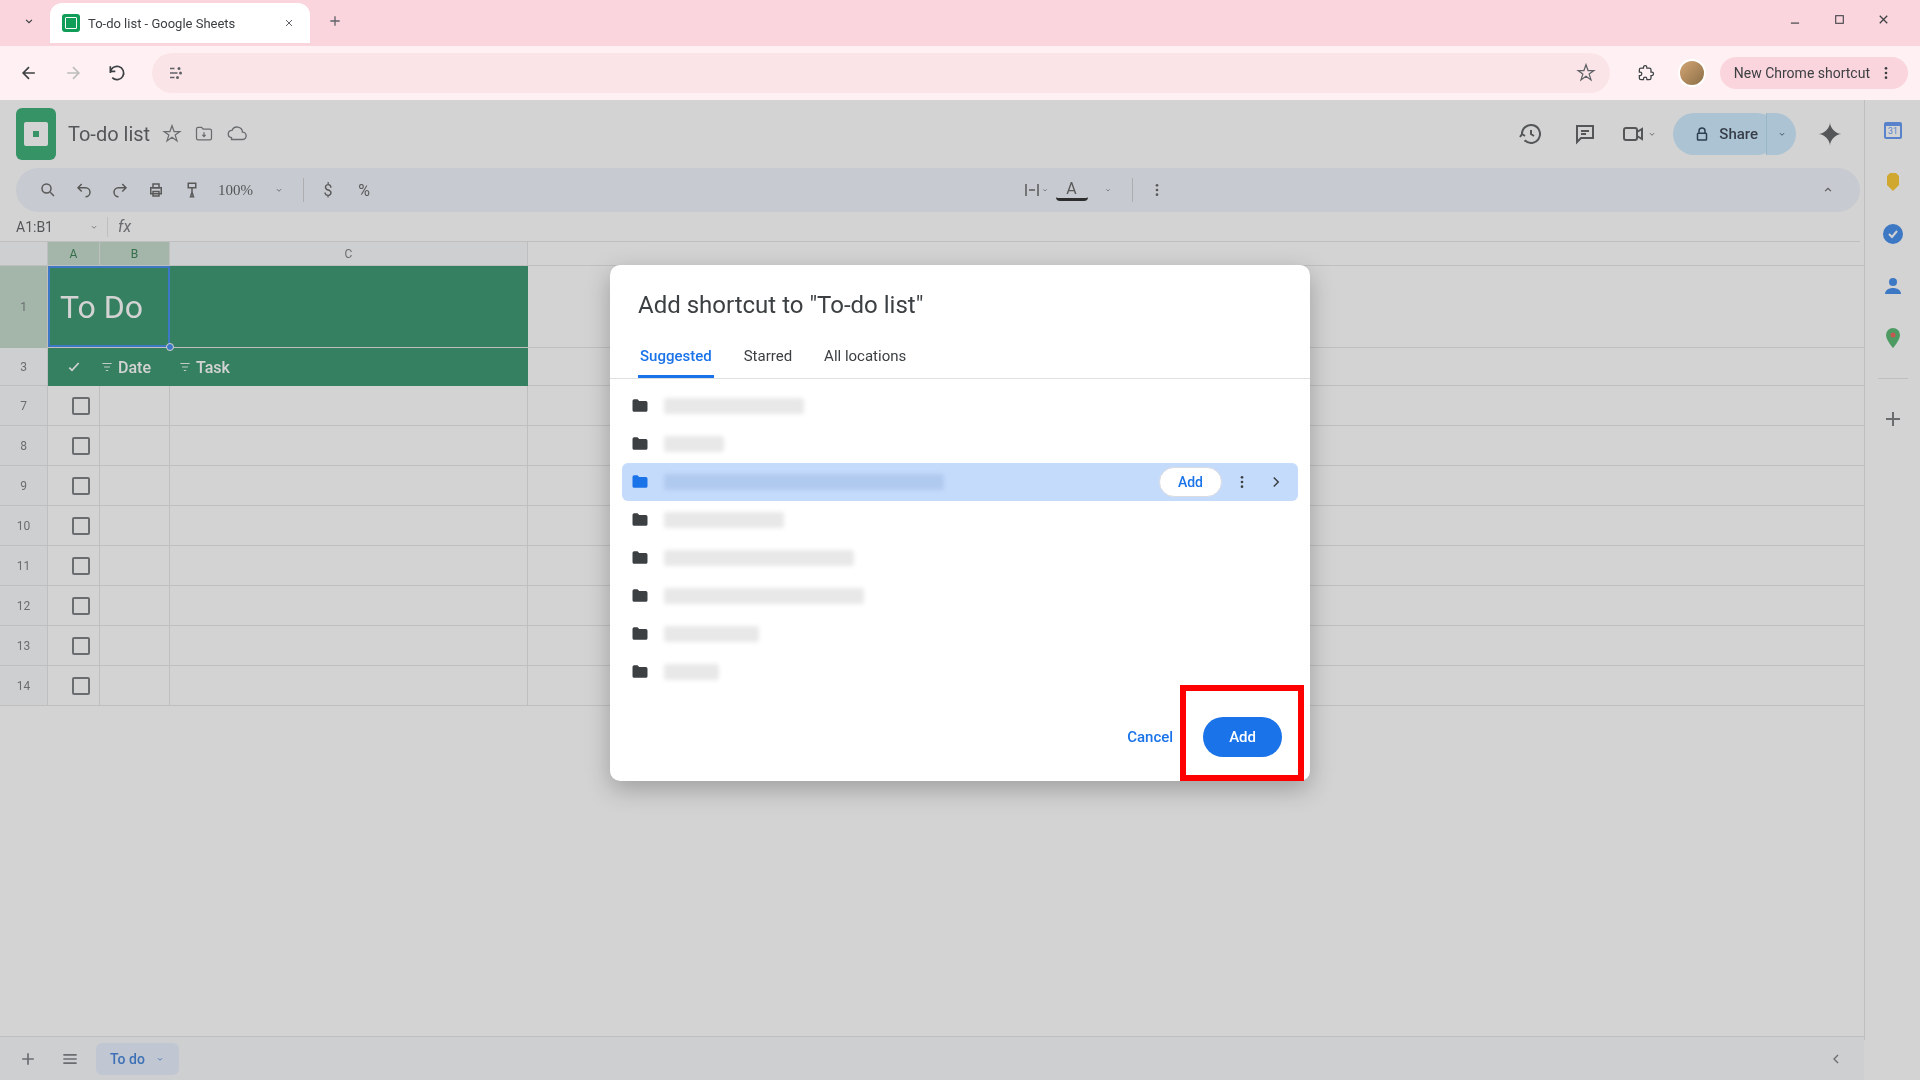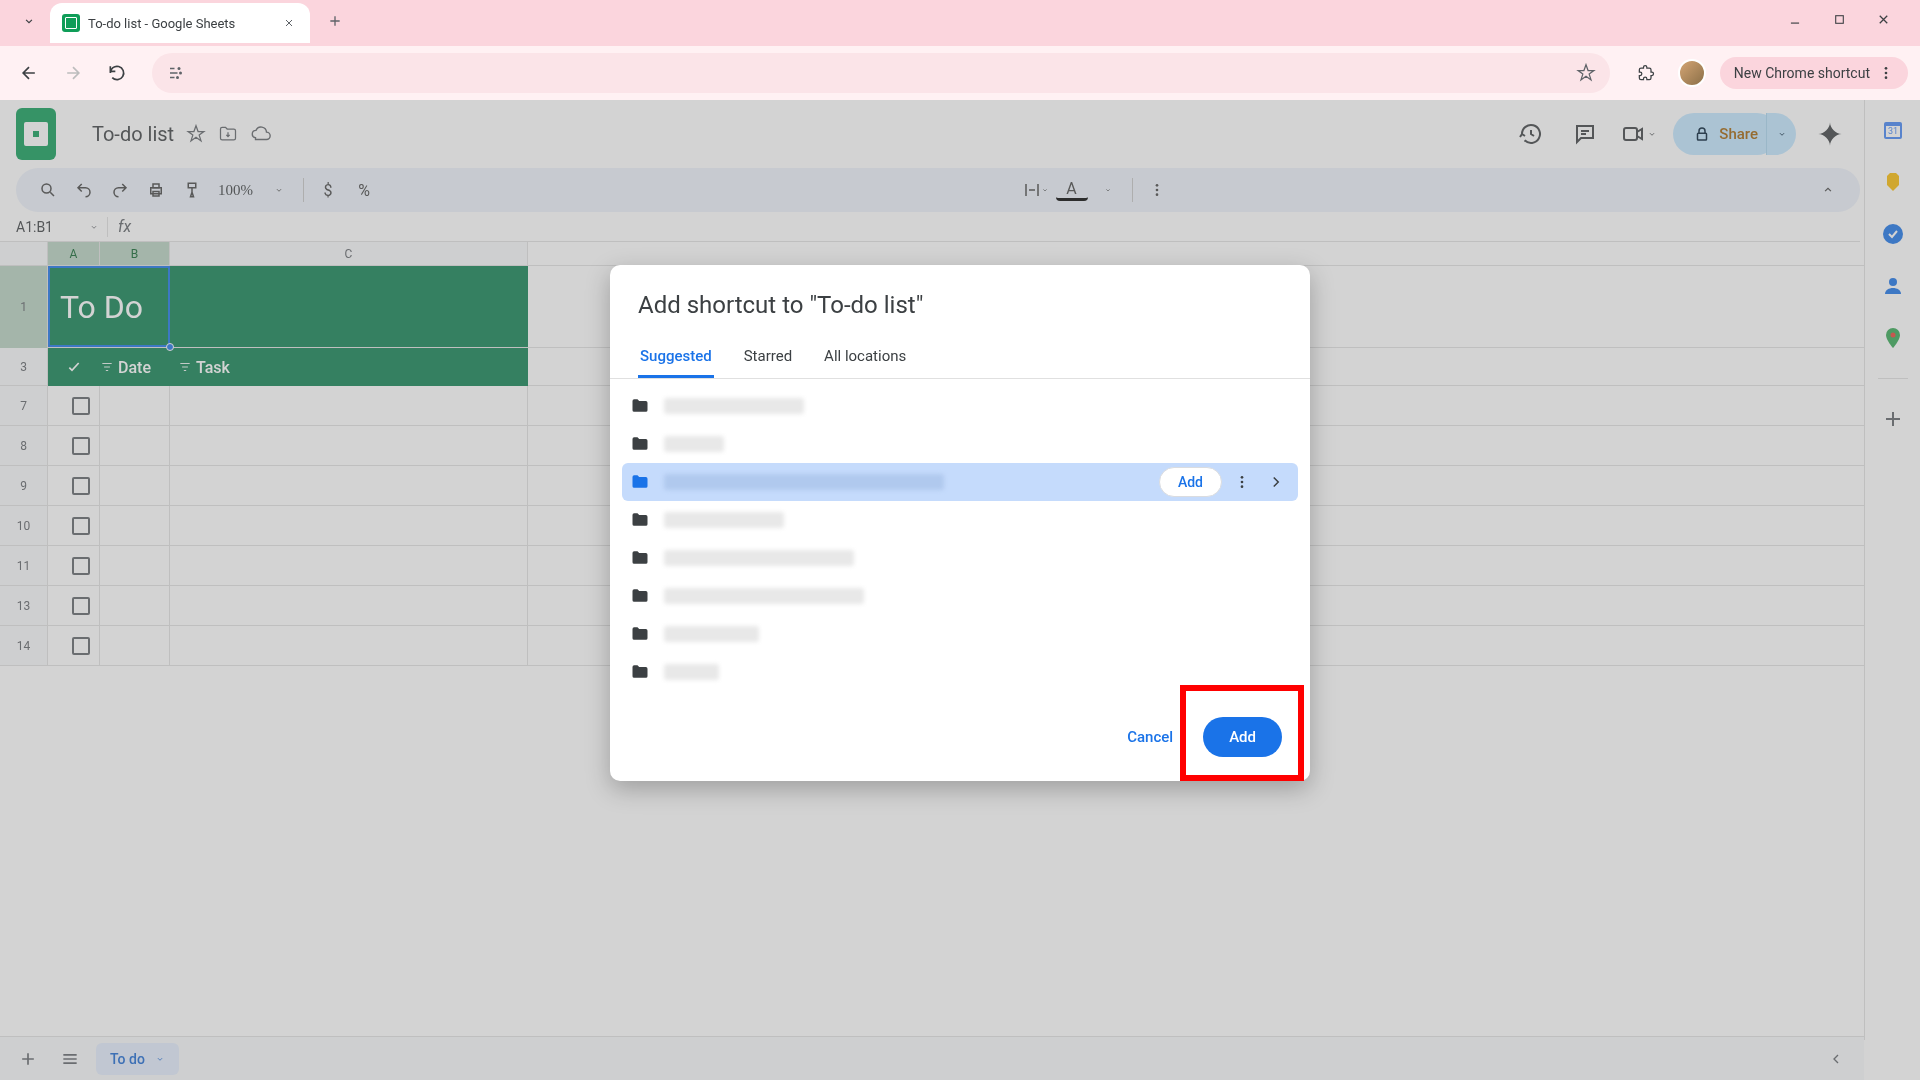--- a/index.html
+++ b/index.html
@@ -27,29 +27,29 @@
 .avatar-small { width: 28px; height: 28px; border-radius: 50%; background: linear-gradient(135deg, #d4a574, #8b6f47); border: 2px solid #fff; }
 .chrome-update { background: #fbd5dd; border-radius: 20px; padding: 8px 14px; display: flex; align-items: center; gap: 8px; font-size: 14px; color: #3c4043; }
 
 
 .sheets-app { position: relative; height: calc(100% - 100px); background: #fff; }
 .sheets-dim { position: absolute; inset: 0; background: rgba(128,128,128,0.35); z-index: 5; pointer-events: none; }
 
 .sheets-header { display: flex; align-items: center; padding: 8px 16px 0 16px; gap: 12px; }
 .sheets-logo { width: 40px; height: 52px; background: #0f9d58; border-radius: 6px; display: flex; align-items: center; justify-content: center; }
 .sheets-logo::after { content: ""; width: 20px; height: 20px; border: 2px solid #fff; border-radius: 2px; background: linear-gradient(#fff 33%, transparent 33% 66%, #fff 66%), linear-gradient(90deg, #fff 33%, transparent 33% 66%, #fff 66%); background-size: 100% 100%; }
-.title-area { display: flex; flex-direction: column; gap: 2px; margin-left: 24px; }
+.title-area { display: flex; flex-direction: column; gap: 2px; }
 .title-row { display: flex; align-items: center; gap: 12px; }
 .doc-title { font-size: 20px; color: #3c4043; }
 .title-icon { color: #5f6368; }
 .menu-bar { display: flex; gap: 2px; }
 .menu-item { padding: 4px 8px; font-size: 15px; color: #3c4043; border-radius: 4px; }
 .header-right { margin-left: auto; display: flex; align-items: center; gap: 14px; }
 .hr-icon { width: 40px; height: 40px; display: flex; align-items: center; justify-content: center; color: #3c4043; border-radius: 50%; }
-.share-btn { background: #c2e7ff; border-radius: 40px; padding: 10px 20px; display: flex; align-items: center; gap: 8px; font-size: 15px; color: #a16207; font-weight: 500; }
+.share-btn { background: #c2e7ff; border-radius: 40px; padding: 10px 20px; display: flex; align-items: center; gap: 8px; font-size: 15px; color: #0f172a; font-weight: 500; }
 .share-dropdown { background: #c2e7ff; border-radius: 0 40px 40px 0; width: 30px; height: 42px; display: flex; align-items: center; justify-content: center; margin-left: -12px; border-left: 1px solid #a8d5ef; }
 .gemini-icon { width: 28px; height: 28px; }
 .avatar-large { width: 40px; height: 40px; border-radius: 50%; background: linear-gradient(135deg, #d4a574, #8b6f47); }
 
 .sheets-toolbar { display: flex; align-items: center; padding: 6px 16px; gap: 4px; background: #edf2fa; border-radius: 40px; margin: 8px 60px 0 16px; height: 44px; }
 .tb-icon { width: 32px; height: 32px; display: flex; align-items: center; justify-content: center; color: #444; border-radius: 4px; }
 .tb-sep { width: 1px; height: 24px; background: #c7c7c7; margin: 0 4px; }
 .zoom { font-size: 15px; color: #3c4043; padding: 0 6px; font-family: Liberation Serif, serif; }
 .tb-collapse { margin-left: auto; }
 
@@ -422,20 +422,28 @@
           <div class="grid-row rown">
             <div class="row-h">10</div>
             <div class="cell col-A">
               <div class="checkbox"></div>
             </div>
             <div class="cell col-B"></div>
             <div class="cell col-C"></div>
           </div>
           <div class="grid-row rown">
             <div class="row-h">11</div>
+            <div class="cell col-A">
+              <div class="checkbox"></div>
+            </div>
+            <div class="cell col-B"></div>
+            <div class="cell col-C"></div>
+          </div>
+          <div class="grid-row rown">
+            <div class="row-h">12</div>
             <div class="cell col-A">
               <div class="checkbox"></div>
             </div>
             <div class="cell col-B"></div>
             <div class="cell col-C"></div>
           </div>
           <div class="grid-row rown">
             <div class="row-h">13</div>
             <div class="cell col-A">
               <div class="checkbox"></div>

